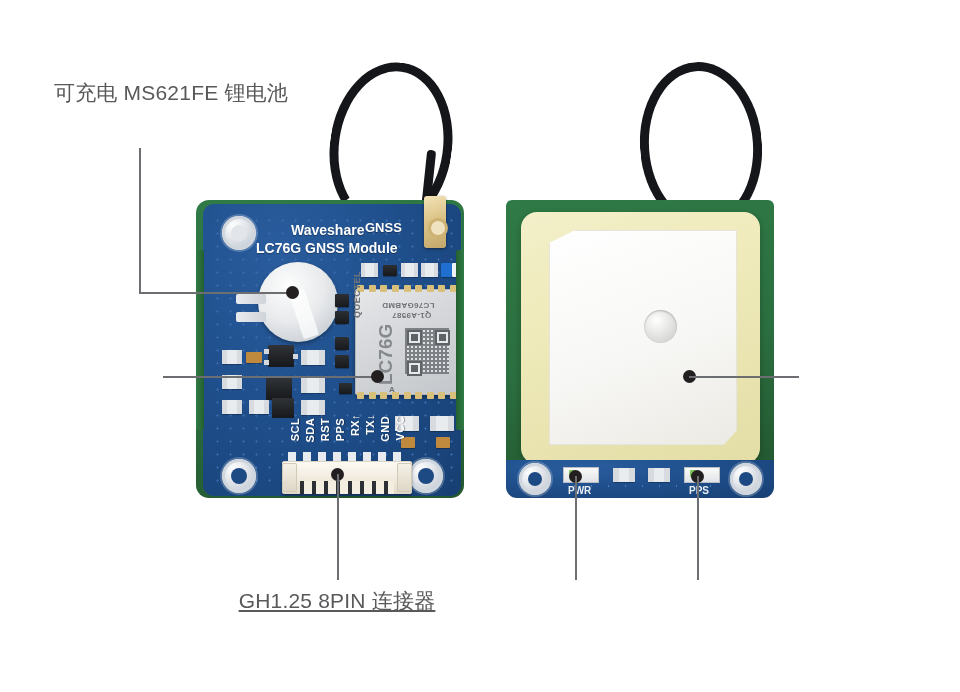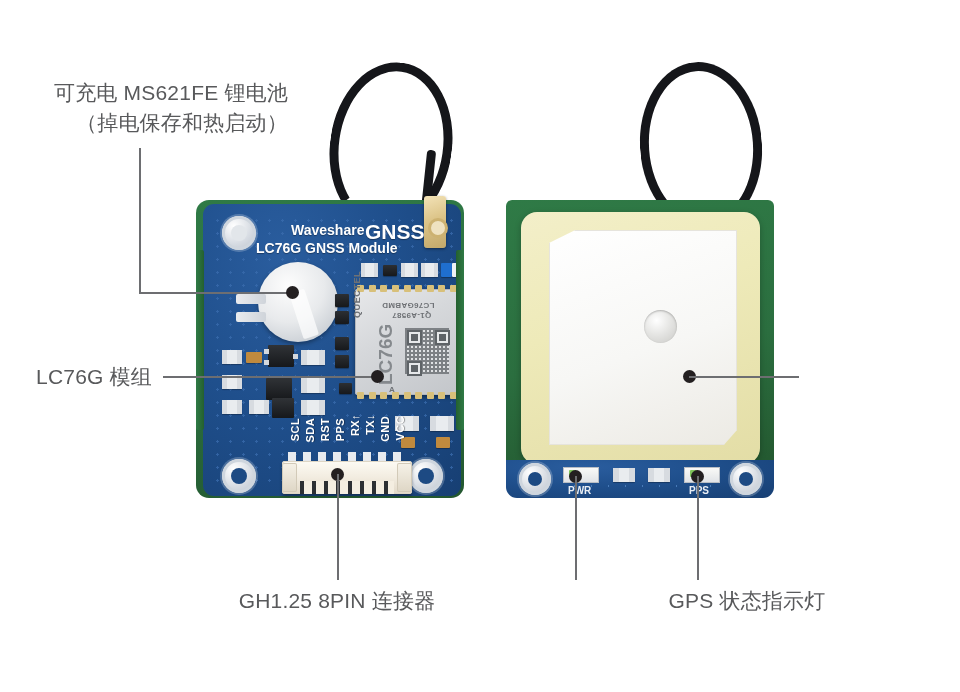--- a/index.html
+++ b/index.html
@@ -311,21 +311,21 @@
     <div class="ufl-ring" style="left:428px; top:218px; width:14px; height:14px;"></div>
 
     <div class="hole plated" style="left:222px; top:216px; width:34px; height:34px;"></div>
     <div class="hole-inner" style="left:231px; top:225px; width:16px; height:16px; background:#e2e6ea;"></div>
     <div class="hole plated" style="left:222px; top:459px; width:34px; height:34px;"></div>
     <div class="hole-inner" style="left:231px; top:468px; width:16px; height:16px;"></div>
     <div class="hole plated" style="left:409px; top:459px; width:34px; height:34px;"></div>
     <div class="hole-inner" style="left:418px; top:468px; width:16px; height:16px;"></div>
 
     <div class="silk" style="left:291px; top:222px; font-size:14px;">Waveshare</div>
-    <div class="silk" style="left:365px; top:220px; font-size:21px;">GNSS</div>
+    <div class="silk" style="left:365px; top:220px; font-size:13px;">GNSS</div>
     <div class="silk" style="left:256px; top:240px; font-size:14px;">LC76G GNSS Module</div>
 
     <div class="coin" style="left:258px; top:262px; width:80px; height:80px;"></div>
     <div class="coin-notch" style="left:296px; top:290px; width:16px; height:48px;"></div>
     <div class="coin-tab" style="left:236px; top:294px; width:30px; height:10px;"></div>
     <div class="coin-tab" style="left:236px; top:312px; width:30px; height:10px;"></div>
 
     <div class="gnss-ic" style="left:355px; top:289px; width:104px; height:106px;"></div>
 
     <div class="ic-pad-row" style="left:357px; top:285px; width:100px; height:7px;">
@@ -451,43 +451,36 @@
 
     <div class="smd cap-pad" style="left:613px;top:468px;width:22px;height:14px;"></div>
     <div class="smd cap-pad" style="left:648px;top:468px;width:22px;height:14px;"></div>
 
     <div class="silk-small" style="left:568px; top:485px; font-size:10px;">PWR</div>
     <div class="silk-small" style="left:689px; top:485px; font-size:10px;">PPS</div>
   </div>
 
   <div class="callout c-right" style="left:0px; top:78px; width:288px;">
     <div>可充电 MS621FE 锂电池</div>
-    <div>（掉电保存和热启动）</div>
   </div>
   <div class="lead-v" style="left:139px; top:148px; height:146px;"></div>
   <div class="lead-h" style="left:139px; top:292px; width:155px;"></div>
   <div class="lead-dot" style="left:286px; top:286px;"></div>
 
-  <div class="callout c-right" style="left:0px; top:362px; width:152px;">
-    <span>LC76G 模组</span>
-  </div>
   <div class="lead-h" style="left:163px; top:376px; width:216px;"></div>
   <div class="lead-dot" style="left:371px; top:370px;"></div>
 
   <div class="lead-dot" style="left:331px; top:468px;"></div>
   <div class="lead-v" style="left:337px; top:474px; height:106px;"></div>
-  <div class="callout c-center" style="left:197px; top:586px; width:280px;">
+  <div class="callout c-center" style="left:197px; top:586px; width:280px;text-decoration:underline;">
     <span>GH1.25 8PIN 连接器</span>
   </div>
 
   <div class="lead-dot" style="left:683px; top:370px;"></div>
   <div class="lead-h" style="left:689px; top:376px; width:110px;"></div>
 
   <div class="lead-dot" style="left:569px; top:470px;"></div>
   <div class="lead-v" style="left:575px; top:476px; height:104px;"></div>
 
   <div class="lead-dot" style="left:691px; top:470px;"></div>
   <div class="lead-v" style="left:697px; top:476px; height:104px;"></div>
-  <div class="callout c-center" style="left:655px; top:586px; width:184px;">
-    <span>GPS 状态指示灯</span>
-  </div>
 
 </div>
 
 </body></html>

